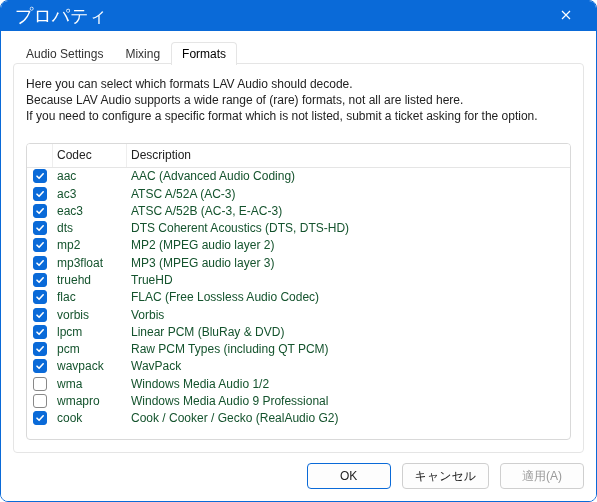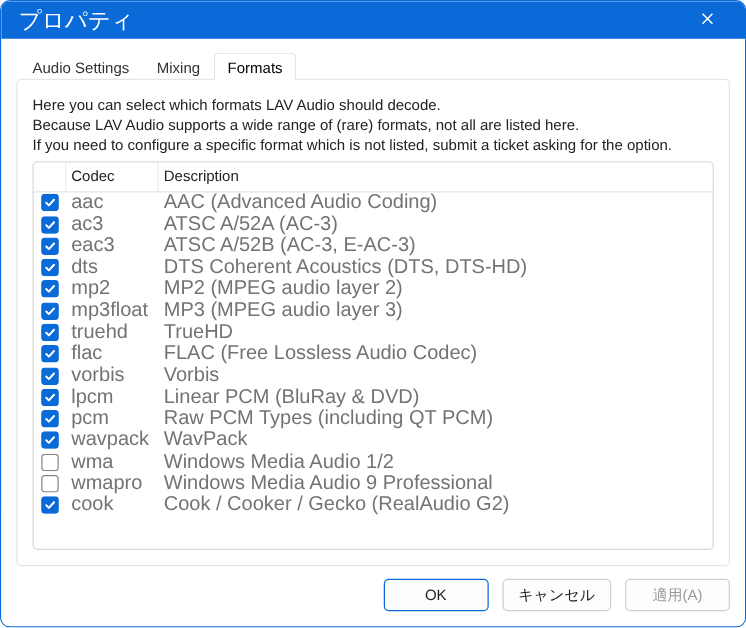--- a/index.html
+++ b/index.html
@@ -75,21 +75,21 @@
 }
 .panel {
   border: 1px solid #e5e5e5;
   border-radius: 4px;
   padding: 12px 12px 12px 12px;
   flex: 1;
   display: flex;
   flex-direction: column;
   overflow: hidden;
 }
-.helptext { font-size: 12px; color: #222; line-height: 1.35; margin-bottom: 4px; }
+.helptext { font-size: 12px; color: #222; line-height: 1.35; margin-bottom: 18px; }
 .list-wrap {
   border: 1px solid #d9d9d9;
   border-radius: 4px;
   flex: 1;
   overflow: hidden;
   display: flex;
   flex-direction: column;
 }
 .list-header, .list-row {
   display: grid;
@@ -102,22 +102,22 @@
   height: 24px;
   font-size: 12px;
   color: #222;
 }
 .list-header .hcell { padding: 0 4px; border-right: 1px solid #eee; height: 100%; display: flex; align-items: center; }
 .list-header .hcell:first-child { border-right: 1px solid #eee; }
 .list-header .hcell:last-child { border-right: none; }
 .list-body { overflow-y: auto; flex: 1; }
 .list-row {
   height: 17.3px;
-  font-size: 16px;
-  color: #737373;
+  font-size: 12px;
+  color: #14532d;
 }
 .cell { padding: 0 4px; white-space: nowrap; overflow: hidden; text-overflow: ellipsis; }
 .cb-cell { display: flex; align-items: center; justify-content: center; }
 .checkbox {
   width: 14px; height: 14px;
   border-radius: 3px;
   border: 1.4px solid #888;
   display: inline-flex;
   align-items: center;
   justify-content: center;

